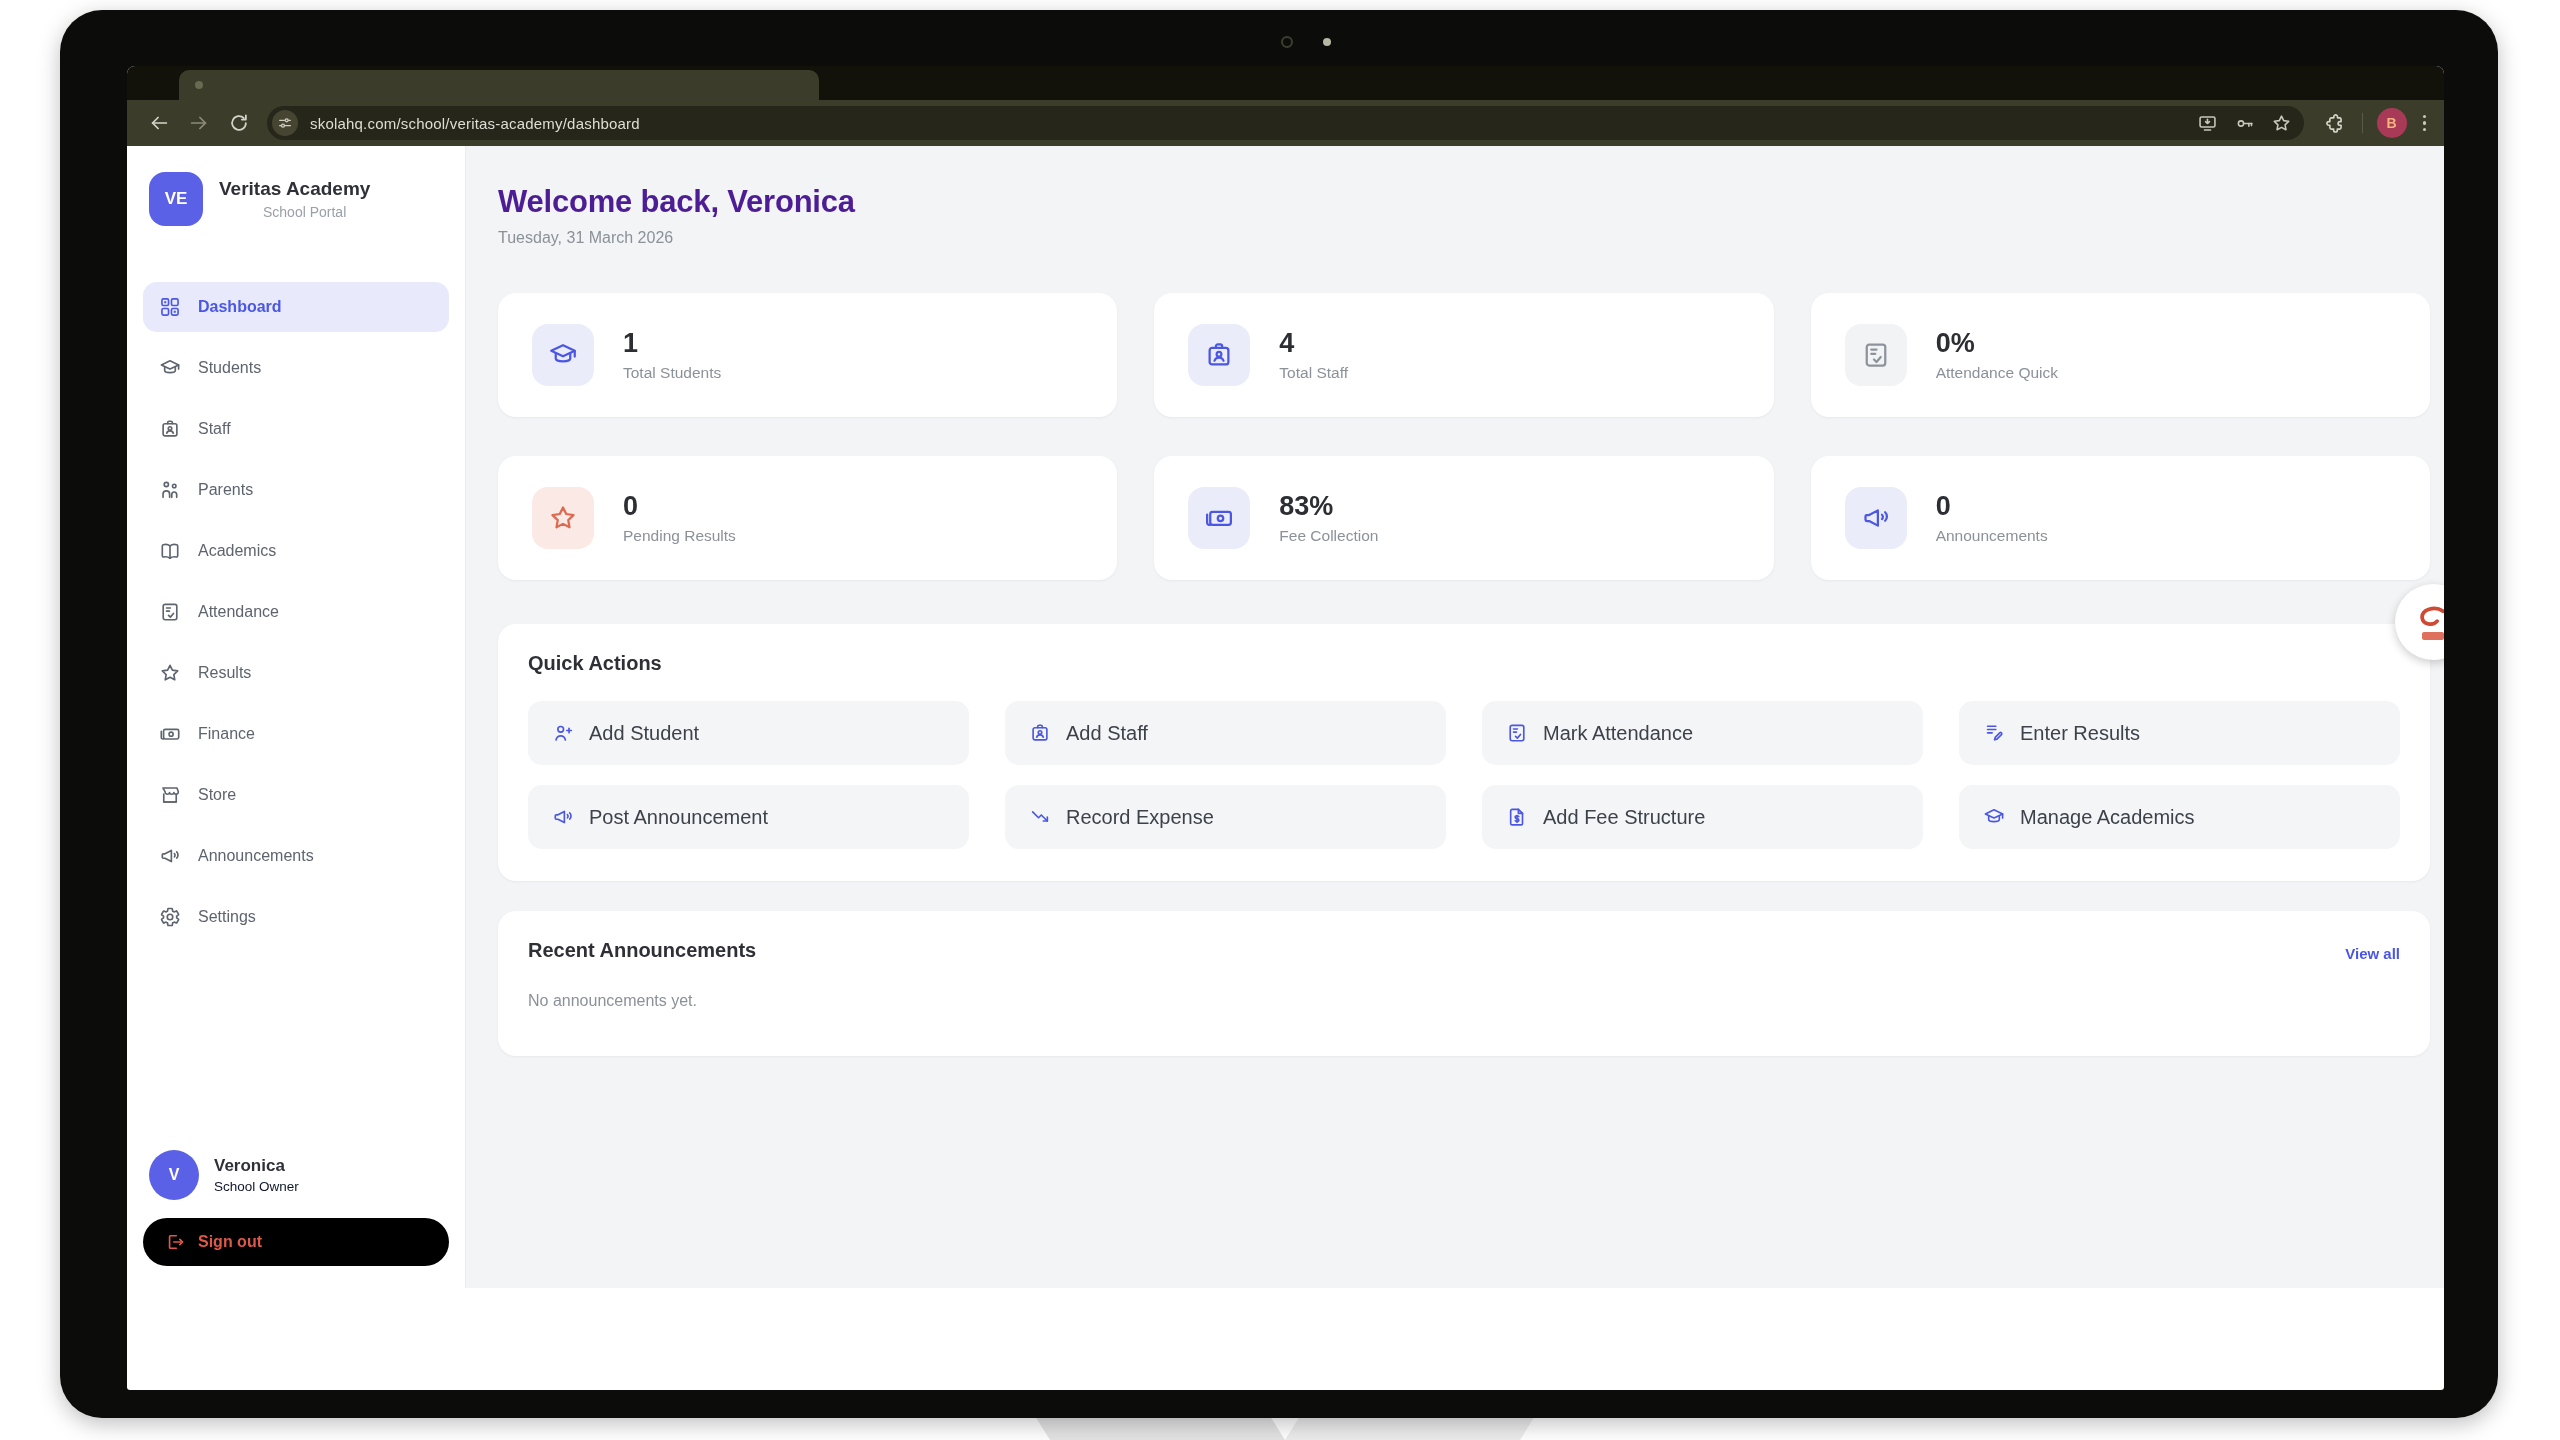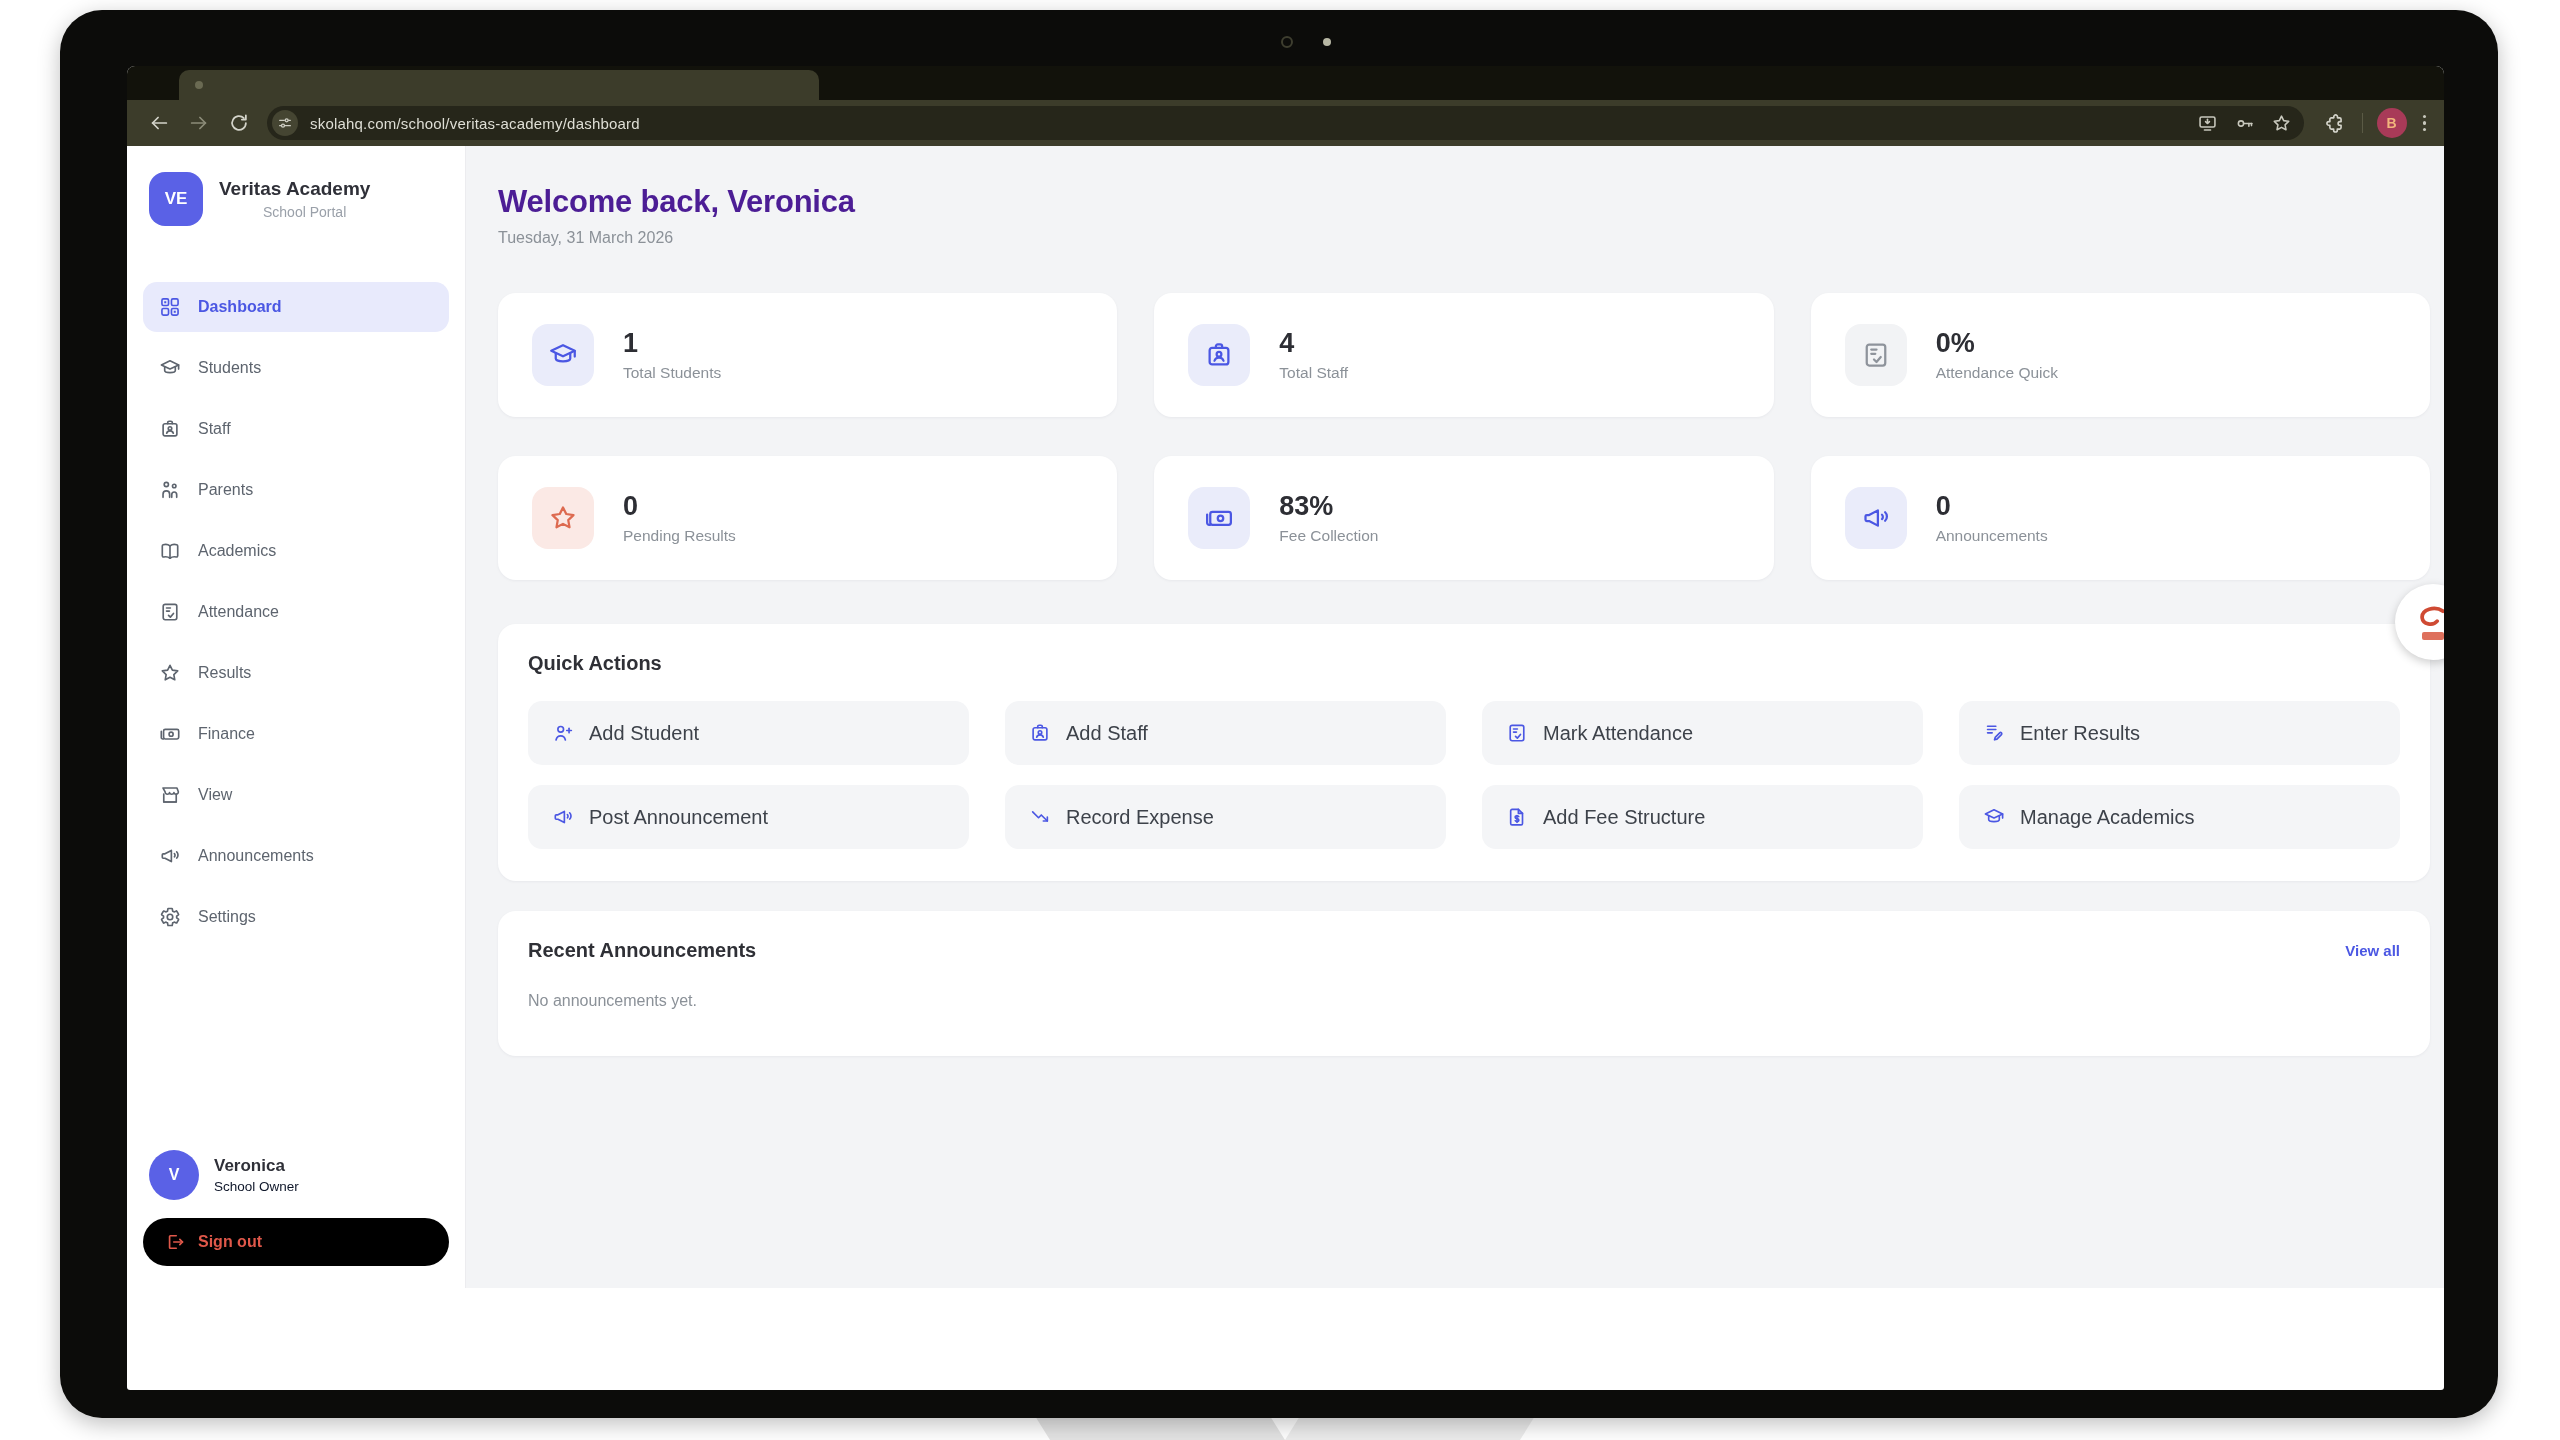--- a/index.html
+++ b/index.html
@@ -87,21 +87,21 @@
 
   .panel { background:#fff; border-radius:18px; box-shadow:0 1px 3px rgba(25,25,50,.05); }
   .qa { margin-top:44px; padding:28px 30px 32px; }
   .panel-title { font-size:20px; font-weight:700; color:#2f3036; }
   .qa-grid { margin-top:26px; display:grid; grid-template-columns:repeat(4,1fr); column-gap:36px; row-gap:20px; }
   .qa-btn { height:64px; border-radius:14px; background:#f4f5f7; display:flex; align-items:center;
             gap:15px; padding-left:24px; font-size:20px; font-weight:500; color:#3d424a; cursor:pointer; }
   .qa-btn svg { width:22px; height:22px; color:#4b57e3; flex:0 0 auto; }
 
   .ra { margin-top:30px; padding:28px 30px 46px; }
-  .ra-head { display:flex; align-items:center; justify-content:space-between; }
+  .ra-head { display:flex; align-items:flex-end; justify-content:space-between; }
   .viewall { font-size:15px; font-weight:700; color:#4b57e3; cursor:pointer; }
   .ra-empty { font-size:16px; color:#8b9198; margin-top:30px; }
 
   .float-badge { position:absolute; left:2268px; top:438px; width:76px; height:76px; border-radius:50%;
                  background:#fff; box-shadow:0 3px 10px rgba(0,0,0,.2); z-index:5;
                  display:flex; flex-direction:column; align-items:center; justify-content:center; gap:2px; }
   .float-badge svg { width:40px; height:26px; }
   .badge-stamp { width:22px; height:8px; border-radius:2px; background:#d8573f; opacity:.85; }
 </style>
 </head>
@@ -285,21 +285,21 @@
                   <span>Finance</span>
                 </div>
                 <div class="nav-item">
                   <span class="icon" style="display:flex">
                     <svg viewBox="0 0 24 24" fill="none" stroke="currentColor" stroke-width="1.8" stroke-linecap="round" stroke-linejoin="round">
                       <path d="M4.4 4.4h15.2l1.5 4.1c.1 1.5-1 2.7-2.4 2.7-1.2 0-2.2-.8-2.4-1.9-.2 1.1-1.2 1.9-2.4 1.9s-2.2-.8-2.4-1.9c-.2 1.1-1.2 1.9-2.4 1.9-1.4 0-2.5-1.2-2.4-2.7z"></path>
                       <path d="M5.2 11v8.6h13.6V11"></path>
                       <path d="M5.2 19.6h13.6"></path>
                     </svg>
                   </span>
-                  <span>View</span>
+                  <span>Store</span>
                 </div>
                 <div class="nav-item">
                   <span class="icon" style="display:flex">
                     <svg viewBox="0 0 24 24" fill="none" stroke="currentColor" stroke-width="1.8" stroke-linecap="round" stroke-linejoin="round">
                       <path d="M3.6 10.6v2.8c0 .6.4 1 1 1h1.9l7 3.7V5.9l-7 3.7H4.6c-.6 0-1 .4-1 1z"></path>
                       <path d="M16.8 9.4c.9.8.9 2.7 0 3.5"></path>
                       <path d="M19.3 7.4c1.9 1.7 1.9 5.1 0 6.8"></path>
                     </svg>
                   </span>
                   <span>Announcements</span>

